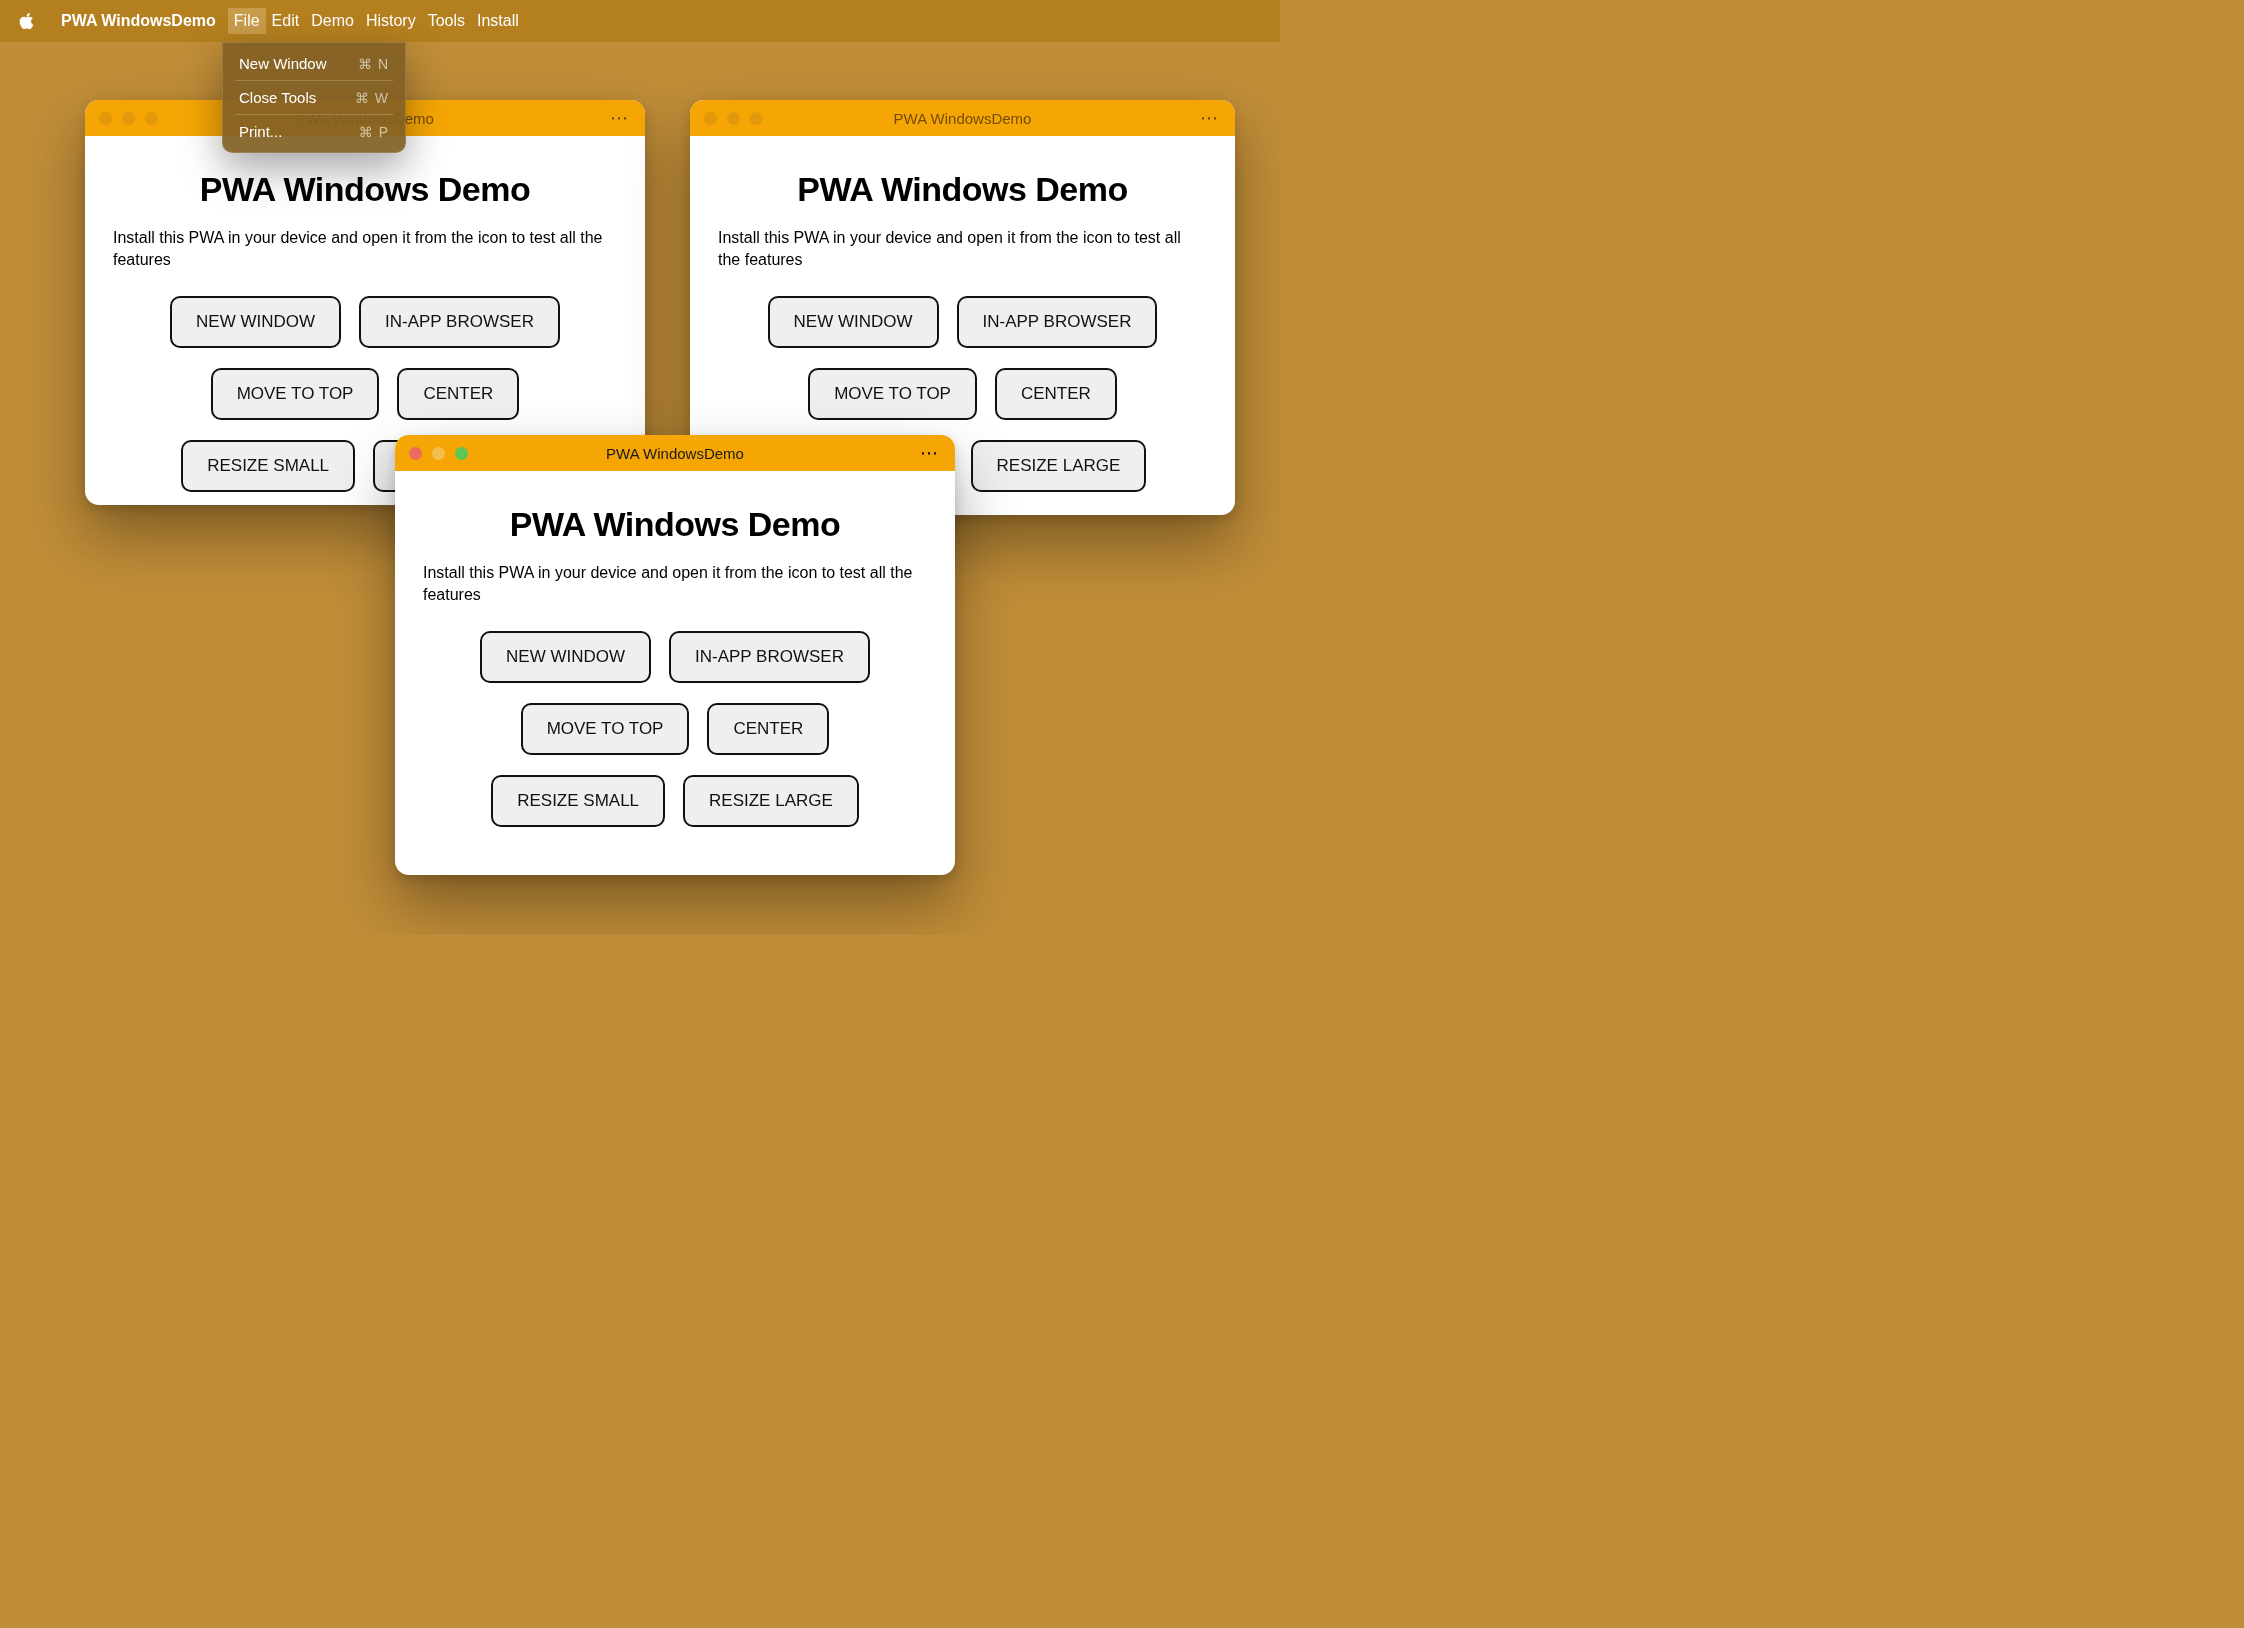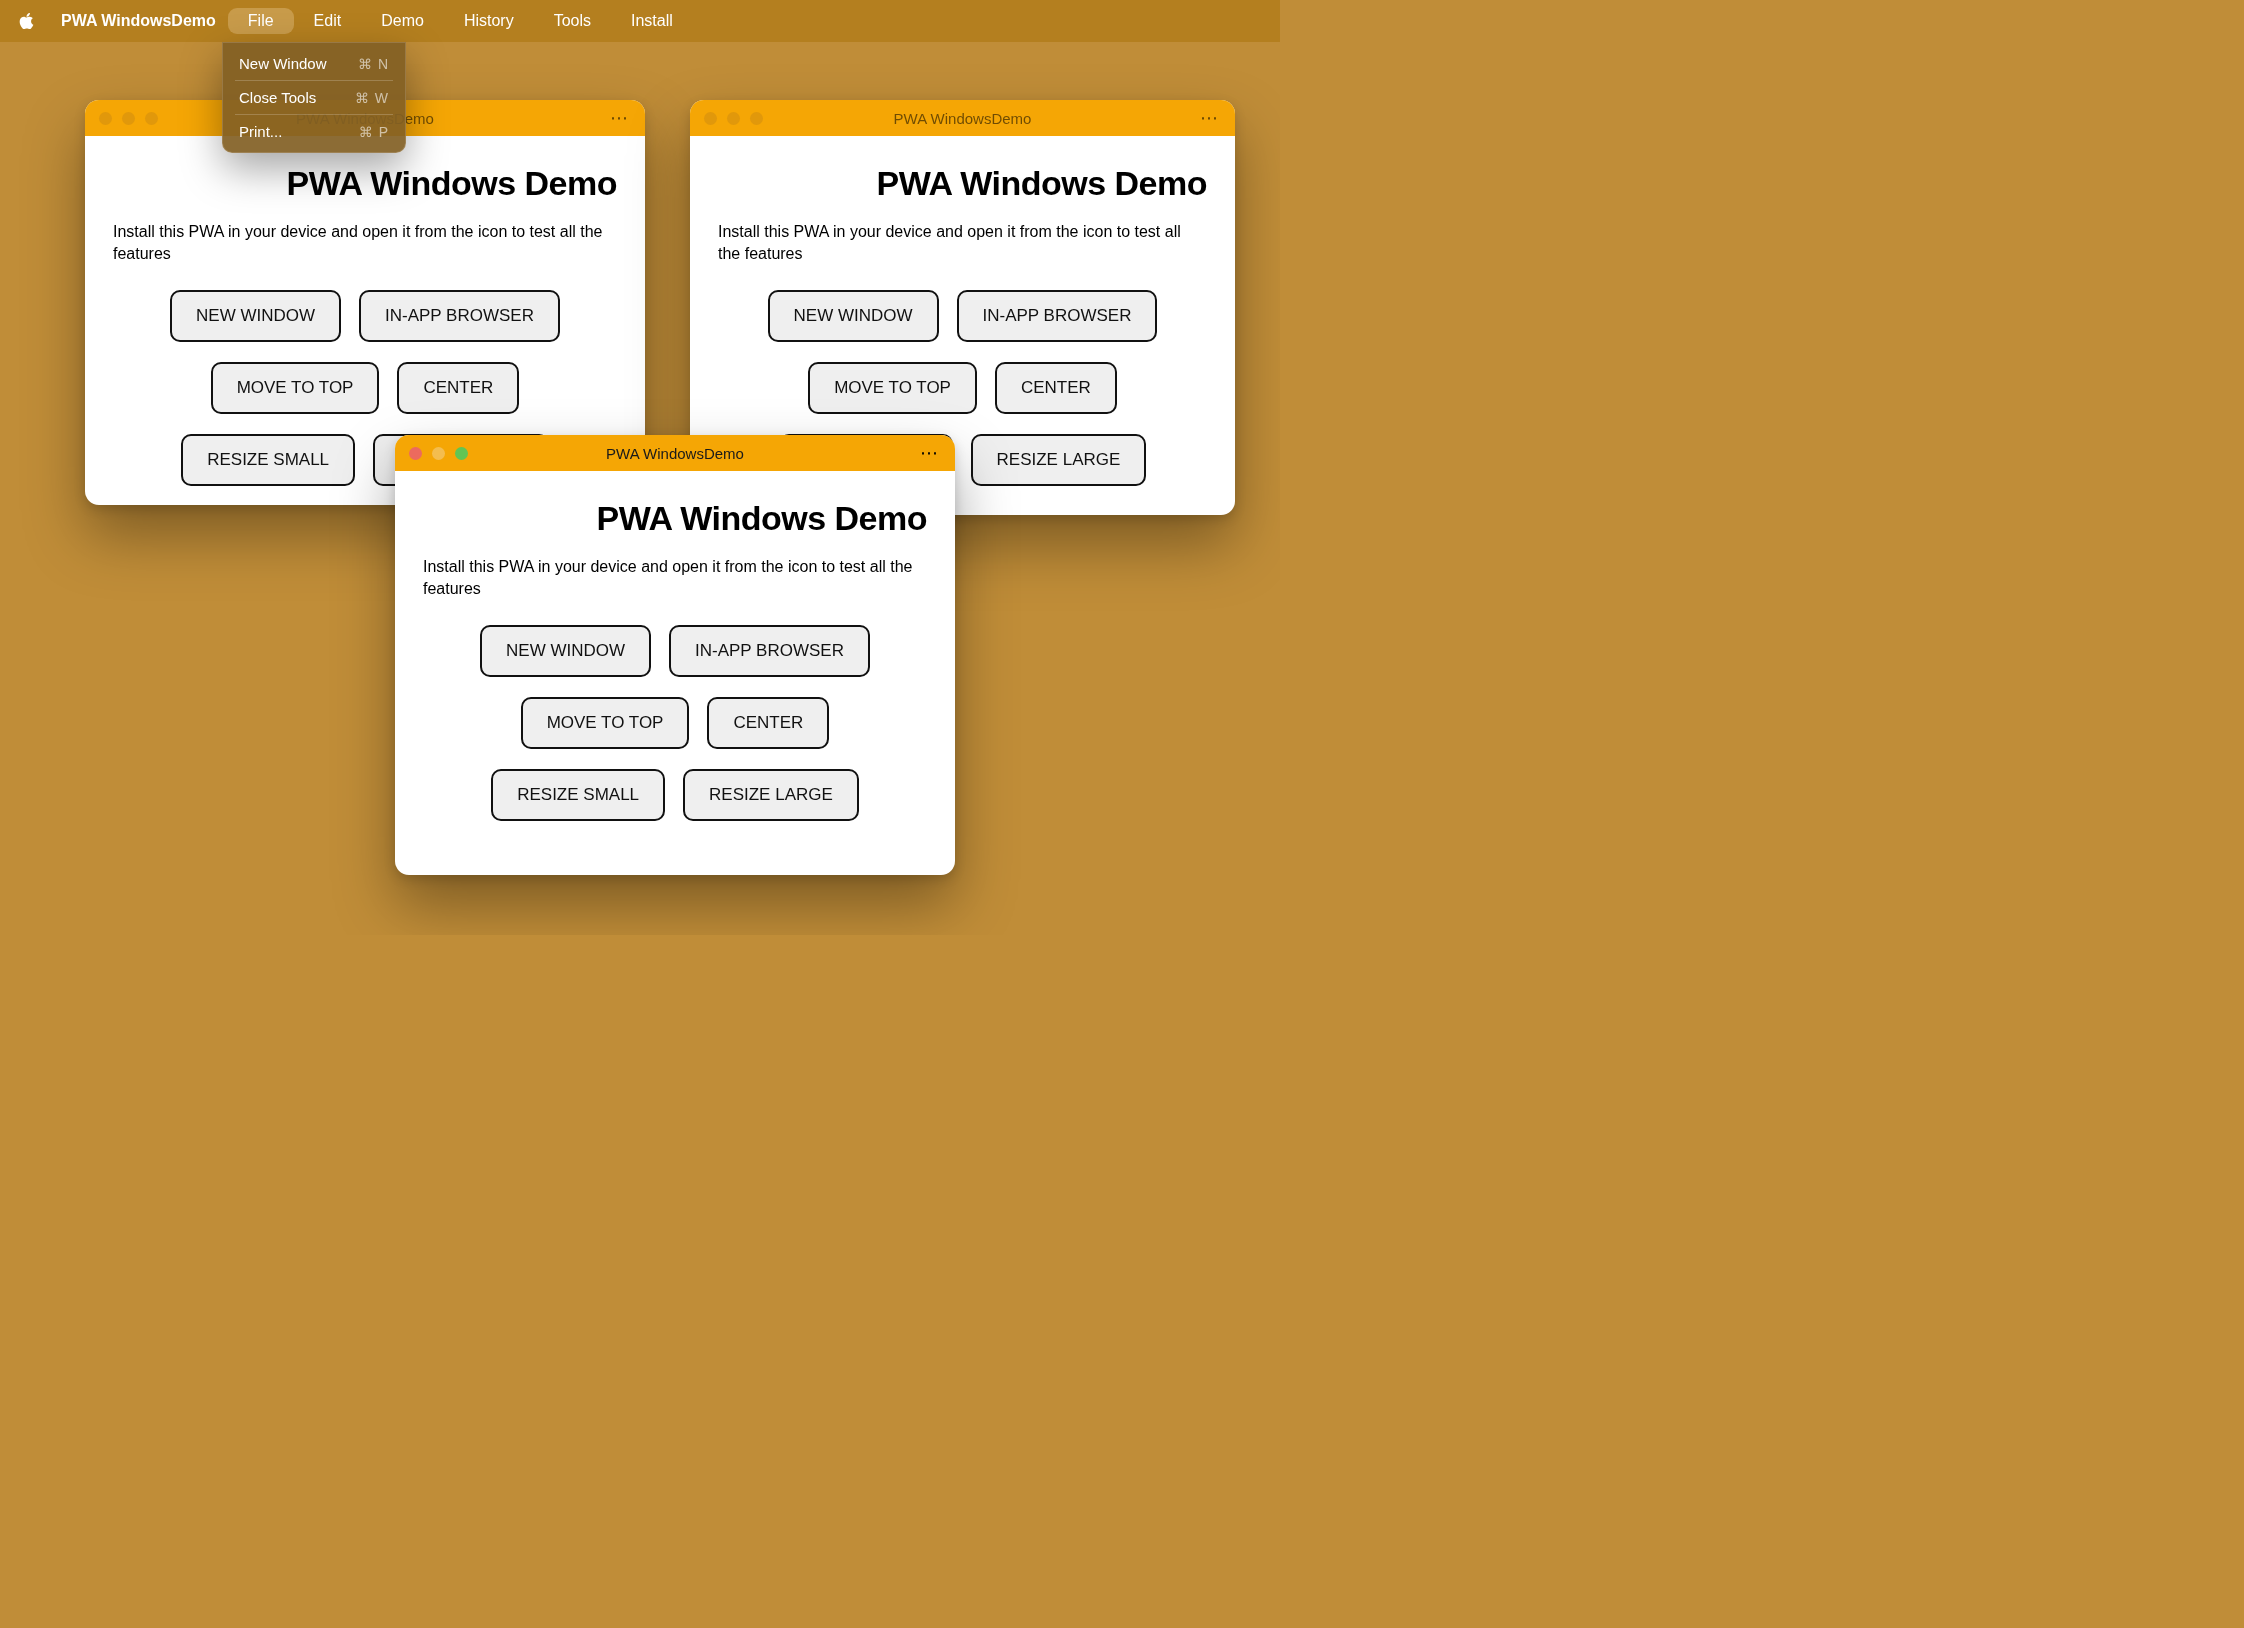--- a/index.html
+++ b/index.html
@@ -23,23 +23,23 @@
       padding: 0 18px;
       gap: 0;
       color: #fff;
       font-size: 16px;
       font-weight: 500;
     }
     .apple-logo { margin-right: 14px; display: flex; align-items: center; }
     .apple-logo svg { width: 17px; height: 20px; fill: #fff; }
     .menubar .app-name { font-weight: 700; padding: 4px 12px; }
     .menubar .menu-item {
-      padding: 4px 20px;
-      cursor: default;
-      border-radius: 9px;
+      padding: 4px 6px;
+      cursor: default;
+      border-radius: 0;
     }
     .menubar .menu-item.active {
       background: #c89b4a;
     }
 
     
     .dropdown {
       position: absolute;
       top: 42px;
       left: 222px;
@@ -116,25 +116,25 @@
       font-size: 18px;
       letter-spacing: 1px;
       cursor: default;
     }
     .win.inactive .titlebar .more { color: rgba(0,0,0,0.6); }
 
     .content {
       padding: 22px 28px 30px;
     }
     .content h1 {
-      text-align: right;
+      text-align: center;
       font-size: 34px;
       font-weight: 800;
       color: #000;
-      margin: 6px 0 18px;
+      margin: 12px 0 18px;
       letter-spacing: -0.5px;
     }
     .content p {
       font-size: 16px;
       color: #000;
       line-height: 1.4;
       margin-bottom: 24px;
     }
     .btn-grid {
       display: flex;

